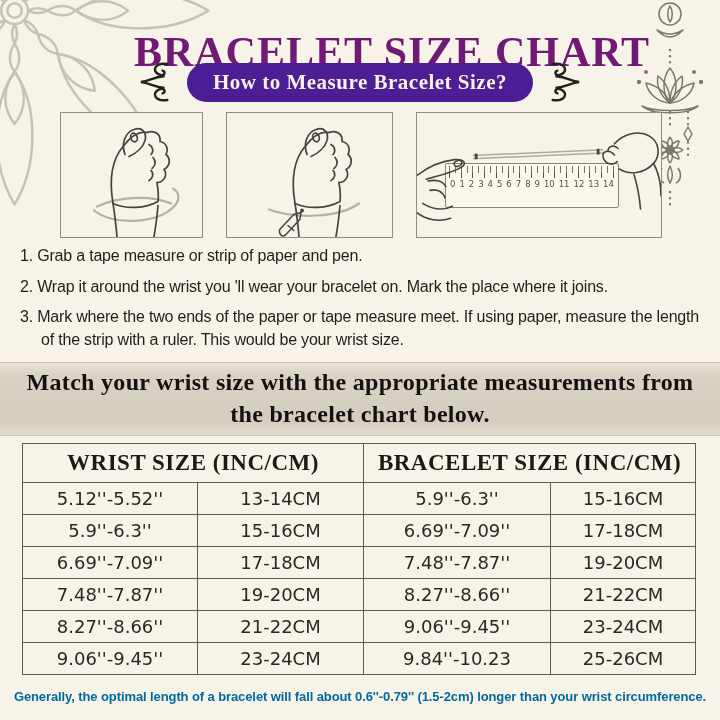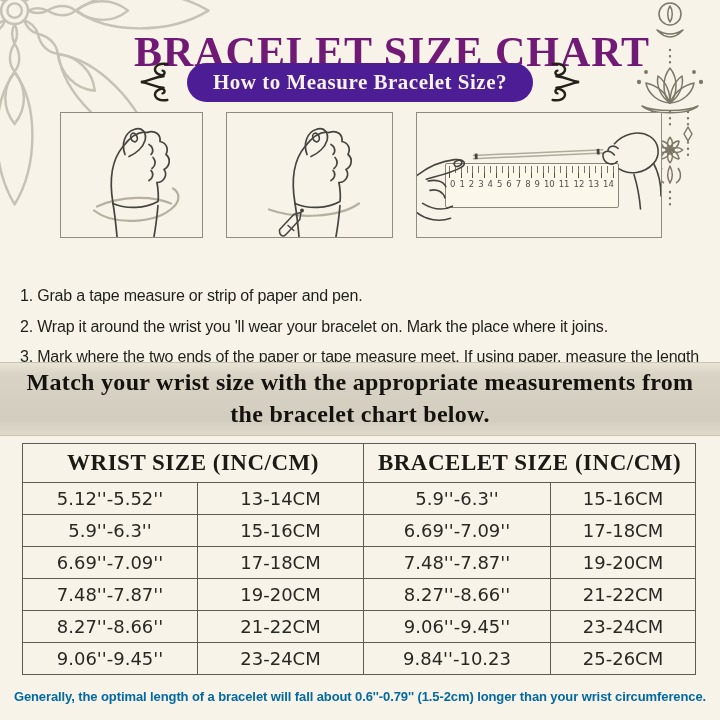--- a/index.html
+++ b/index.html
@@ -55,21 +55,21 @@
     background-size:100% 7px,100% 12px;
     background-repeat:no-repeat;
   }
   .ruler-numbers{
     display:flex;justify-content:space-between;
     padding:0 1px;margin-top:1px;
     font-size:8.5px;color:#55524a;font-family:"DejaVu Sans",sans-serif;
   }
 
   
-  .instructions{position:absolute;top:245px;left:20px;right:8px;color:#211f1a;margin-top:40px;}
+  .instructions{position:absolute;top:245px;left:20px;right:8px;color:#211f1a;}
   .step{
     font-size:16px;line-height:1.42;letter-spacing:-.2px;
     margin-bottom:8px;padding-left:21px;text-indent:-21px;
     font-weight:500;
   }
 
   
   .banner{
     position:absolute;top:362px;left:0;width:100%;height:74px;
     background:linear-gradient(180deg,#eae4d6 0%,#d9d3c5 16%,#d3cdbf 80%,#e1dbcd 100%);

